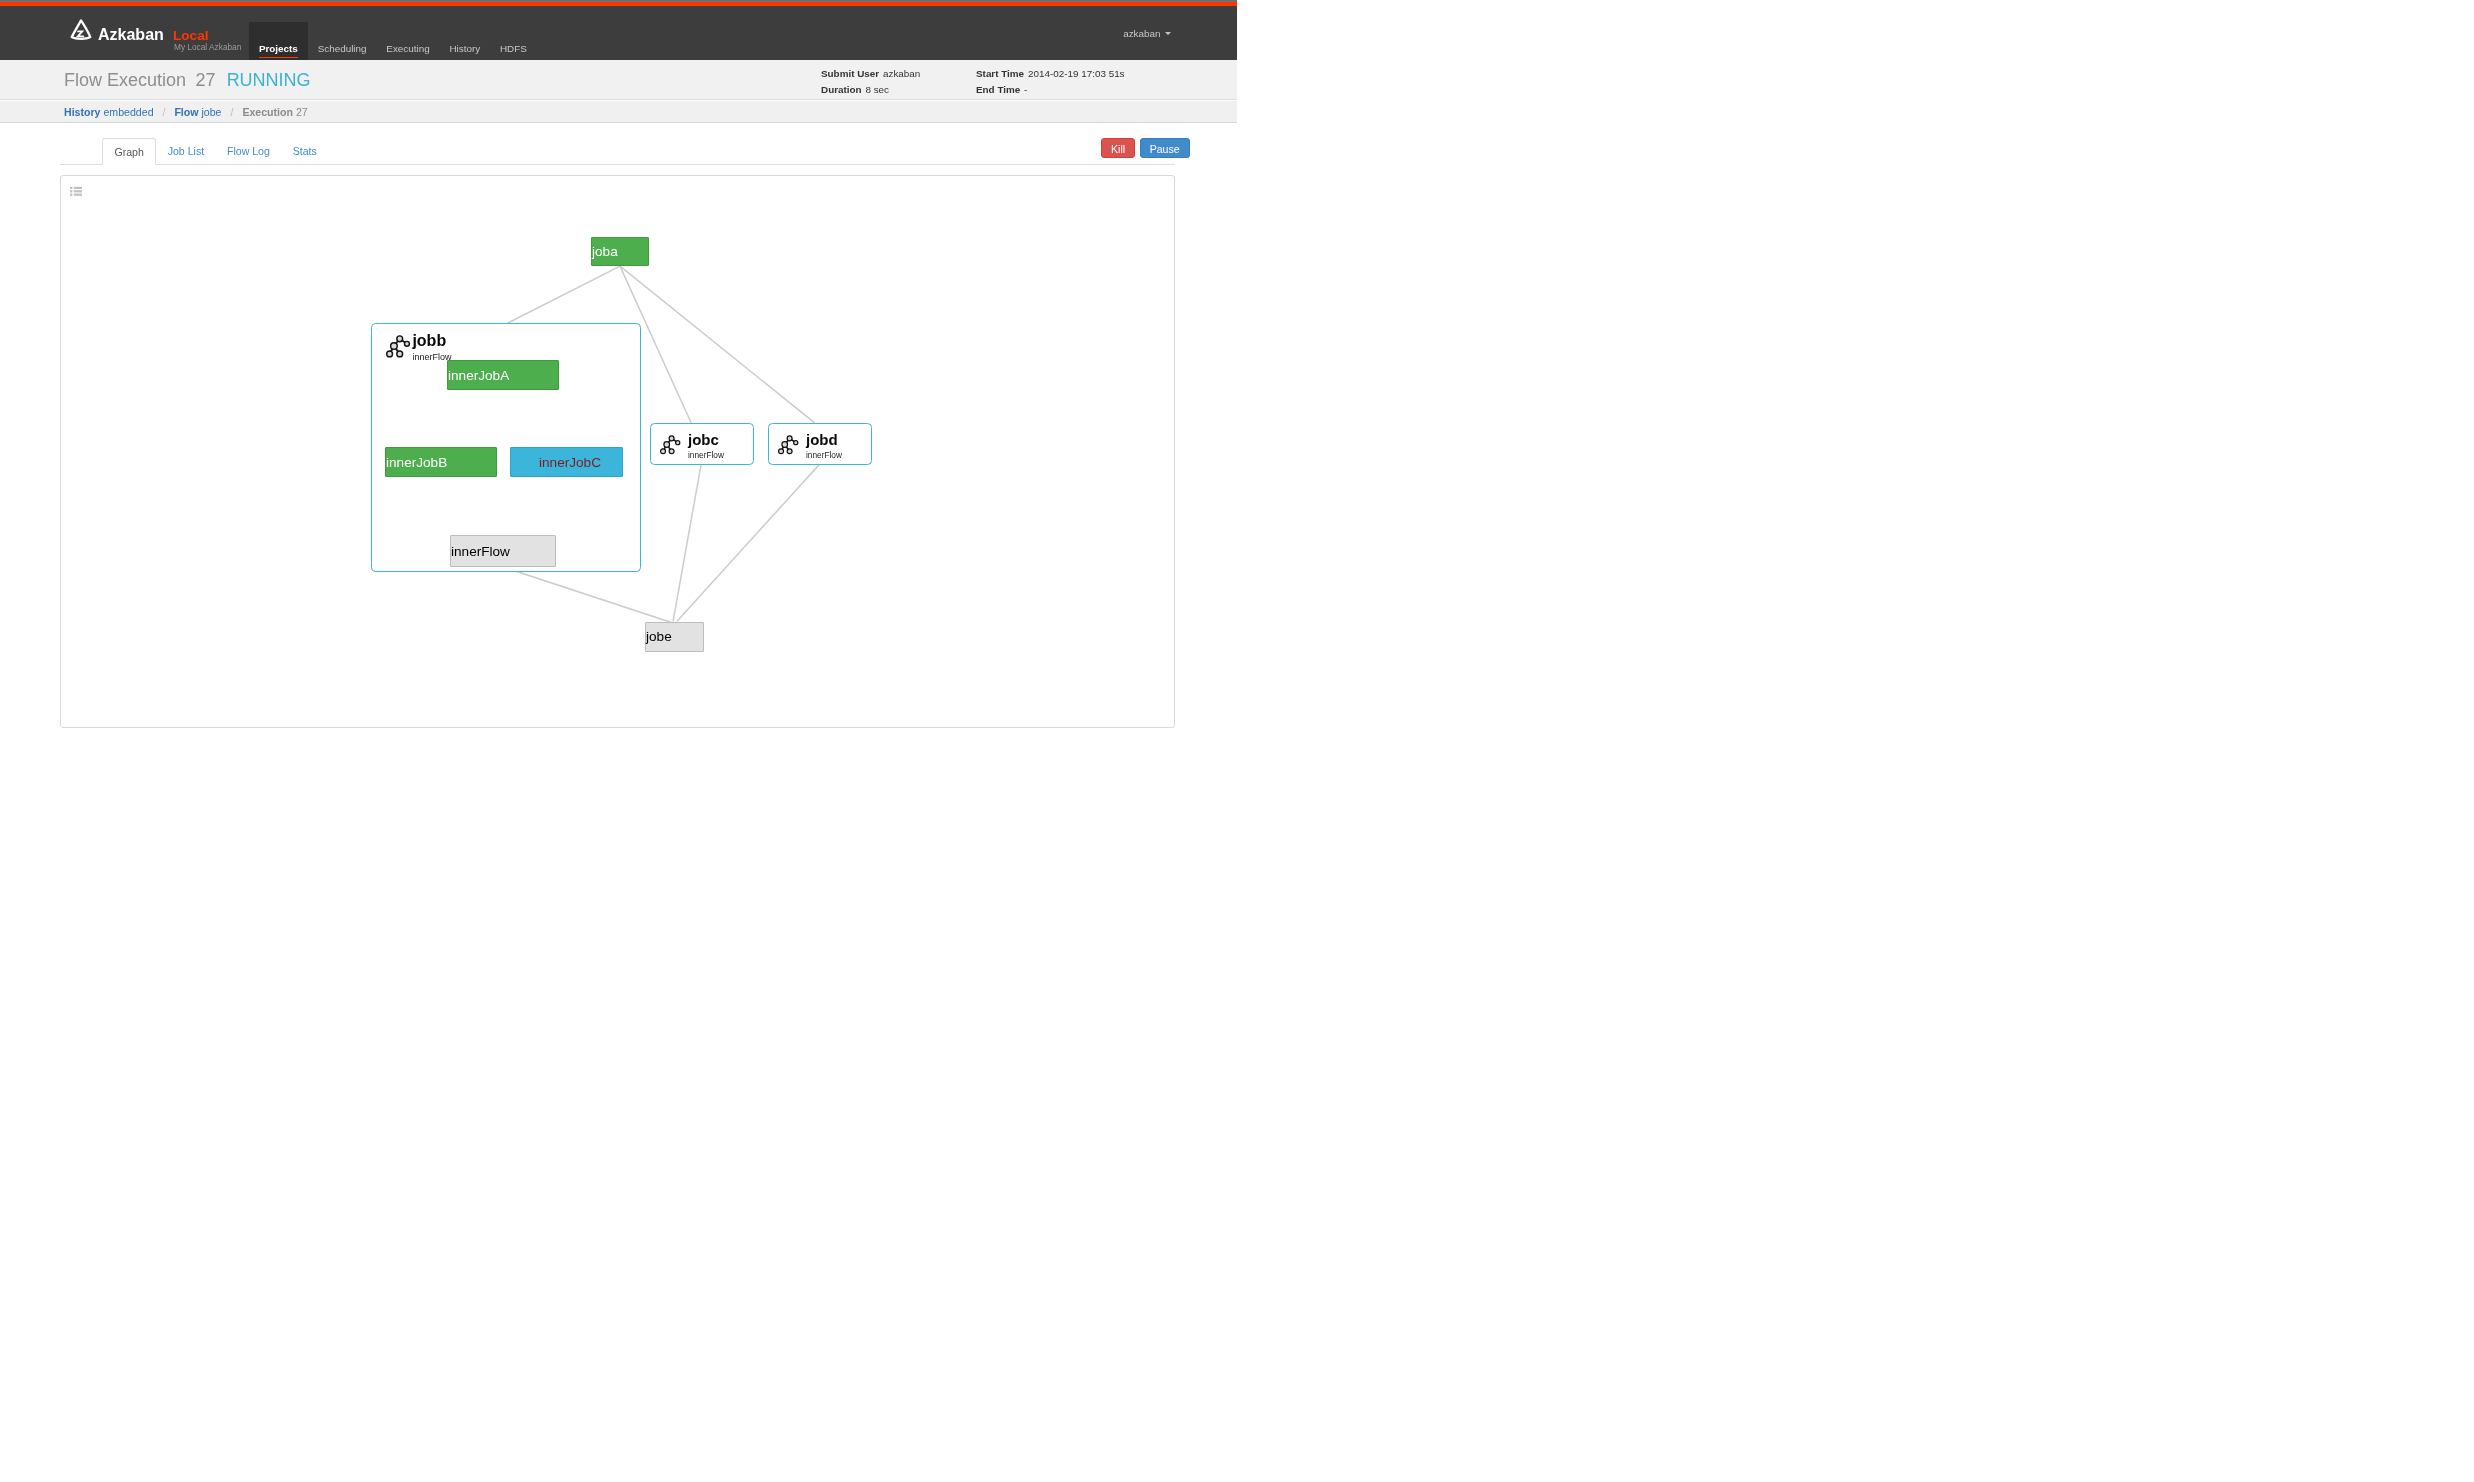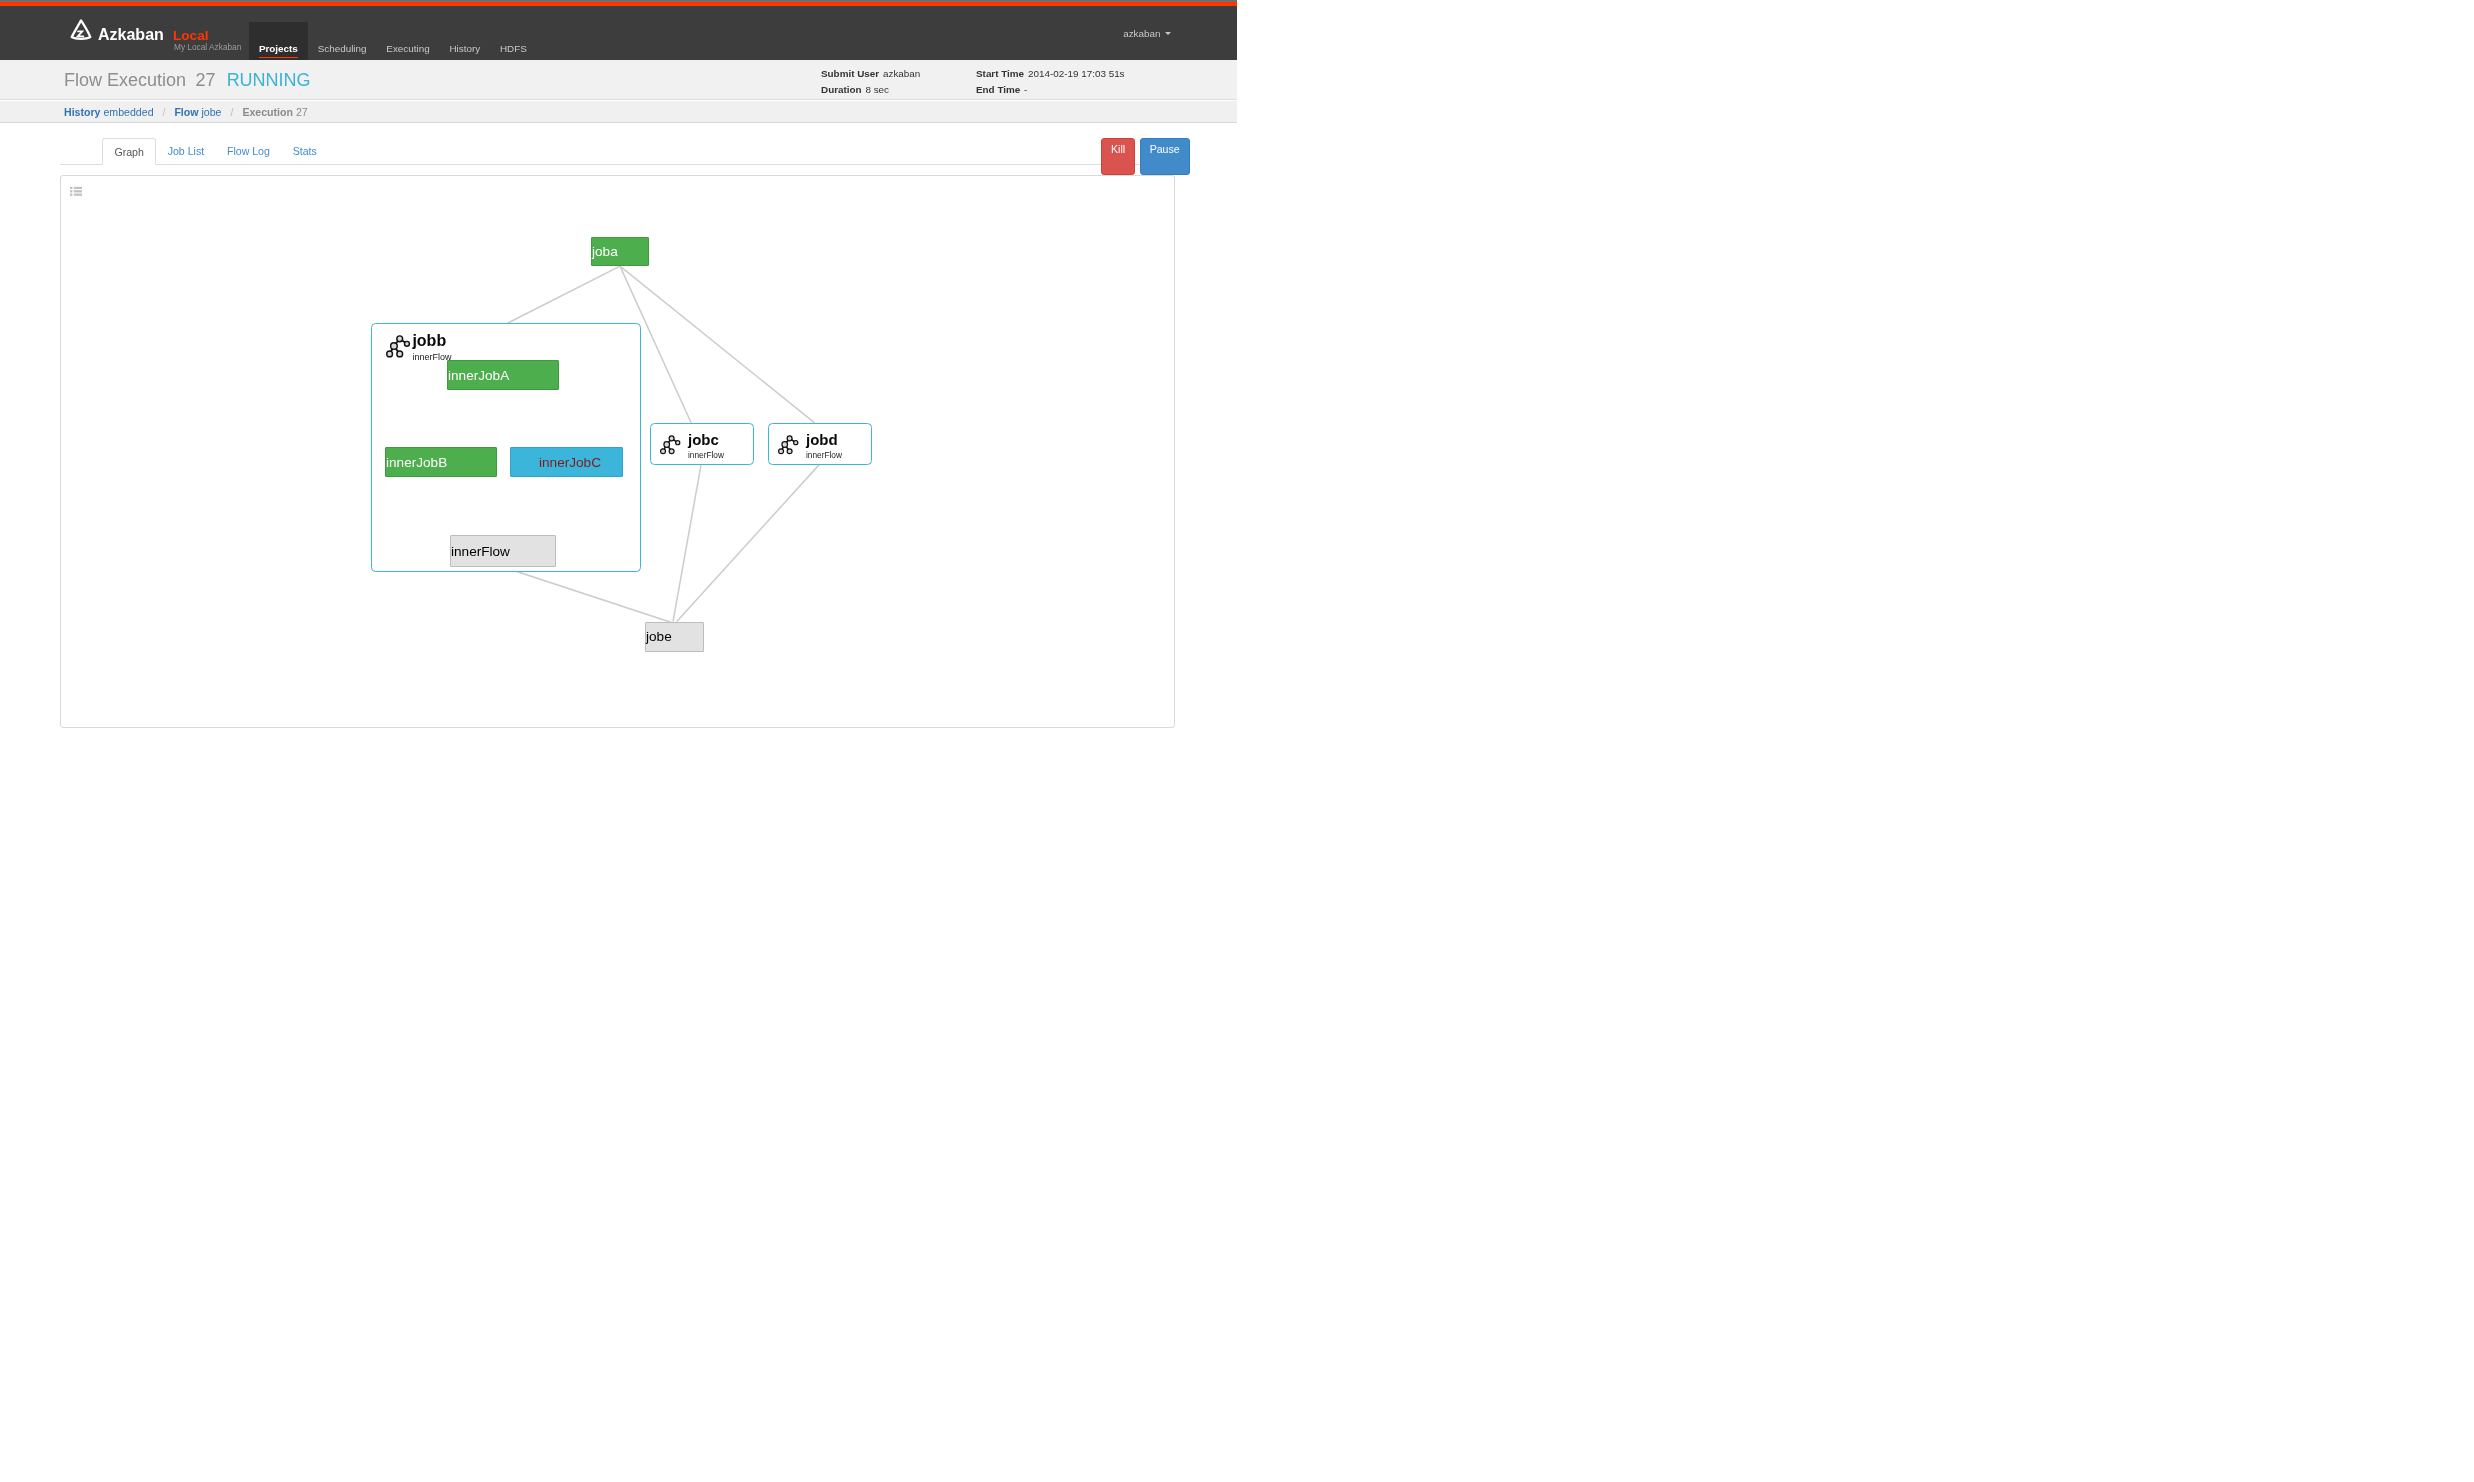--- a/index.html
+++ b/index.html
@@ -67,21 +67,21 @@
     font-size:10.6px; padding:6.8px 11.4px 0 11.4px; cursor:pointer; color:#428bca;
     position:relative; margin-bottom:-0.8px; white-space:nowrap;
   }
   .tab.active {
     color:#555555; background:#ffffff;
     border:0.8px solid #dddddd; border-bottom:0.8px solid #ffffff;
     border-radius:3px 3px 0 0;
   }
   .actions { position:absolute; top:138px; left:1101px; display:flex; gap:4.5px; }
   .btn {
-    height:37px; padding:3.8px 9px 0 9px; font-size:10.6px; color:#ffffff;
+    height:20px; padding:3.8px 9px 0 9px; font-size:10.6px; color:#ffffff;
     border-radius:3px; cursor:pointer; white-space:nowrap;
   }
   .btn-kill  { background:#d9534f; border:0.8px solid #d43f3a; }
   .btn-pause { background:#428bca; border:0.8px solid #357ebd; }
 
   
   .graph-panel {
     position:absolute; left:60px; top:175px; width:1115px; height:553px;
     background:#ffffff; border:0.8px solid #d9d9d9; border-radius:3px;
   }

